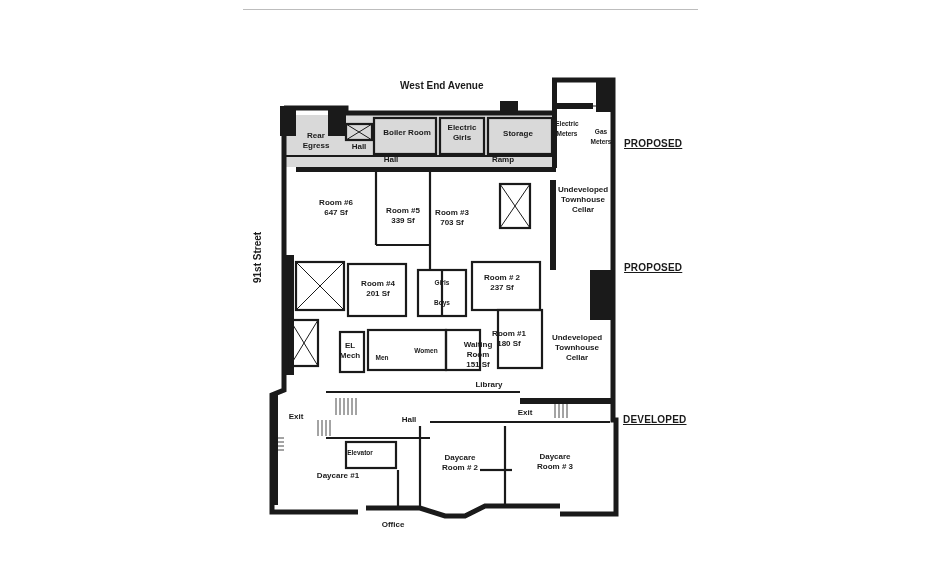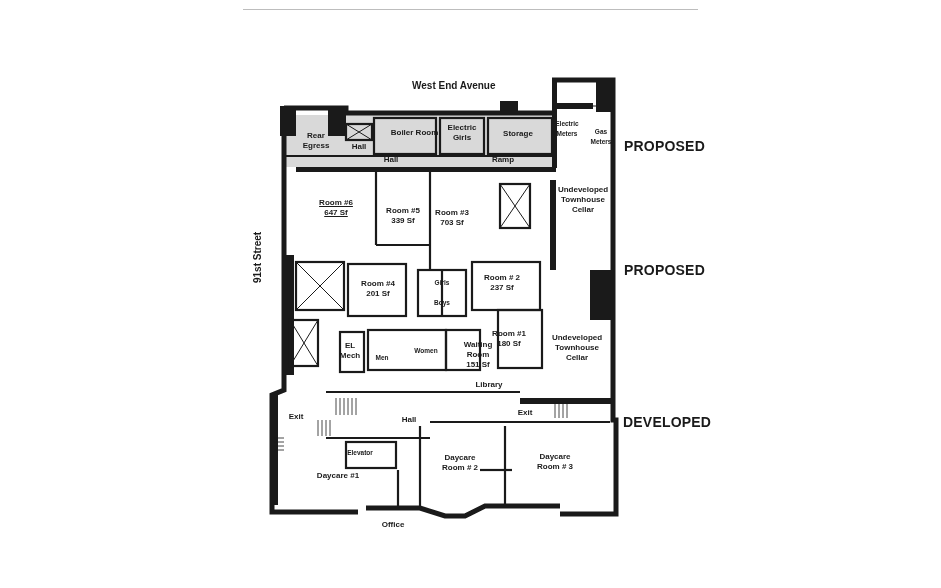--- a/index.html
+++ b/index.html
@@ -1,21 +1,21 @@
 <!DOCTYPE html>
 <html><head>
 <meta charset="utf-8">
 <style>
   html,body{margin:0;padding:0;background:#ffffff;}
   body{width:941px;height:588px;position:relative;overflow:hidden;font-family:"Liberation Sans",sans-serif;color:#1a1a1a;}
   .topline{position:absolute;left:243px;top:9px;width:455px;height:1px;background:#bdbdbd;}
   .plan{position:absolute;left:0;top:0;width:941px;height:588px;}
   .lbl{position:absolute;font-weight:bold;font-size:8px;text-align:center;line-height:10px;white-space:pre-line;transform:translate(-50%,-50%);}
   .street{position:absolute;font-weight:bold;font-size:10px;}
-  .status{position:absolute;font-weight:bold;font-size:14px;letter-spacing:0.2px;}
+  .status{position:absolute;font-weight:bold;font-size:10px;letter-spacing:0.2px;text-decoration:underline;}
 </style>
 </head>
 <body>
 
 <div class="topline"></div>
 
 <svg class="plan" viewBox="0 0 941 588" xmlns="http://www.w3.org/2000/svg">
 
   <rect x="286" y="115" width="270" height="52" fill="#d9d9d9"></rect>
 
@@ -94,42 +94,42 @@
       <line x1="559" y1="402" x2="559" y2="418"></line>
     <line x1="563" y1="402" x2="563" y2="418"></line>
       <line x1="567" y1="402" x2="567" y2="418"></line>
     <line x1="274" y1="438" x2="284" y2="438"></line>
       <line x1="274" y1="442" x2="284" y2="442"></line>
     <line x1="274" y1="446" x2="284" y2="446"></line>
       <line x1="274" y1="450" x2="284" y2="450"></line>
   </g>
 </svg>
 
-<div class="street" style="left:412px;top:80px;">West End Avenue</div>
+<div class="street" style="left:400px;top:80px;">West End Avenue</div>
 <div class="street" style="left:252px;top:283px;transform:rotate(-90deg);transform-origin:0 0;">91st Street</div>
 
 <div class="status" style="left:624px;top:138px;">PROPOSED</div>
 <div class="status" style="left:624px;top:262px;">PROPOSED</div>
 <div class="status" style="left:623px;top:414px;">DEVELOPED</div>
 
 <div id="rooms">
     <div class="lbl" style="left: 316px; top: 141px;">Rear
 Egress</div>
     <div class="lbl" style="left: 359px; top: 147px;">Hall</div>
-    <div class="lbl" style="left: 407px; top: 133px; padding-left: 15px;">Boiler Room</div>
+    <div class="lbl" style="left: 407px; top: 133px;">Boiler Room</div>
     <div class="lbl" style="left: 462px; top: 133px;">Electric
 Girls</div>
     <div class="lbl" style="left: 518px; top: 134px;">Storage</div>
     <div class="lbl" style="left: 567px; top: 129px; font-size: 6.5px;">Electric
 Meters</div>
     <div class="lbl" style="left: 601px; top: 137px; font-size: 6.5px;">Gas
 Meters</div>
     <div class="lbl" style="left: 391px; top: 160px;">Hall</div>
     <div class="lbl" style="left: 503px; top: 160px;">Ramp</div>
-    <div class="lbl" style="left: 336px; top: 208px; text-decoration: underline;">Room #6
+    <div class="lbl" style="left: 336px; top: 208px;">Room #6
 647 Sf</div>
     <div class="lbl" style="left: 403px; top: 208px; margin-top: 8px;">Room #5
 339 Sf</div>
     <div class="lbl" style="left: 452px; top: 218px;">Room #3
 703 Sf</div>
     <div class="lbl" style="left: 583px; top: 200px;">Undeveloped
 Townhouse
 Cellar</div>
     <div class="lbl" style="left: 378px; top: 289px;">Room #4
 201 Sf</div>

